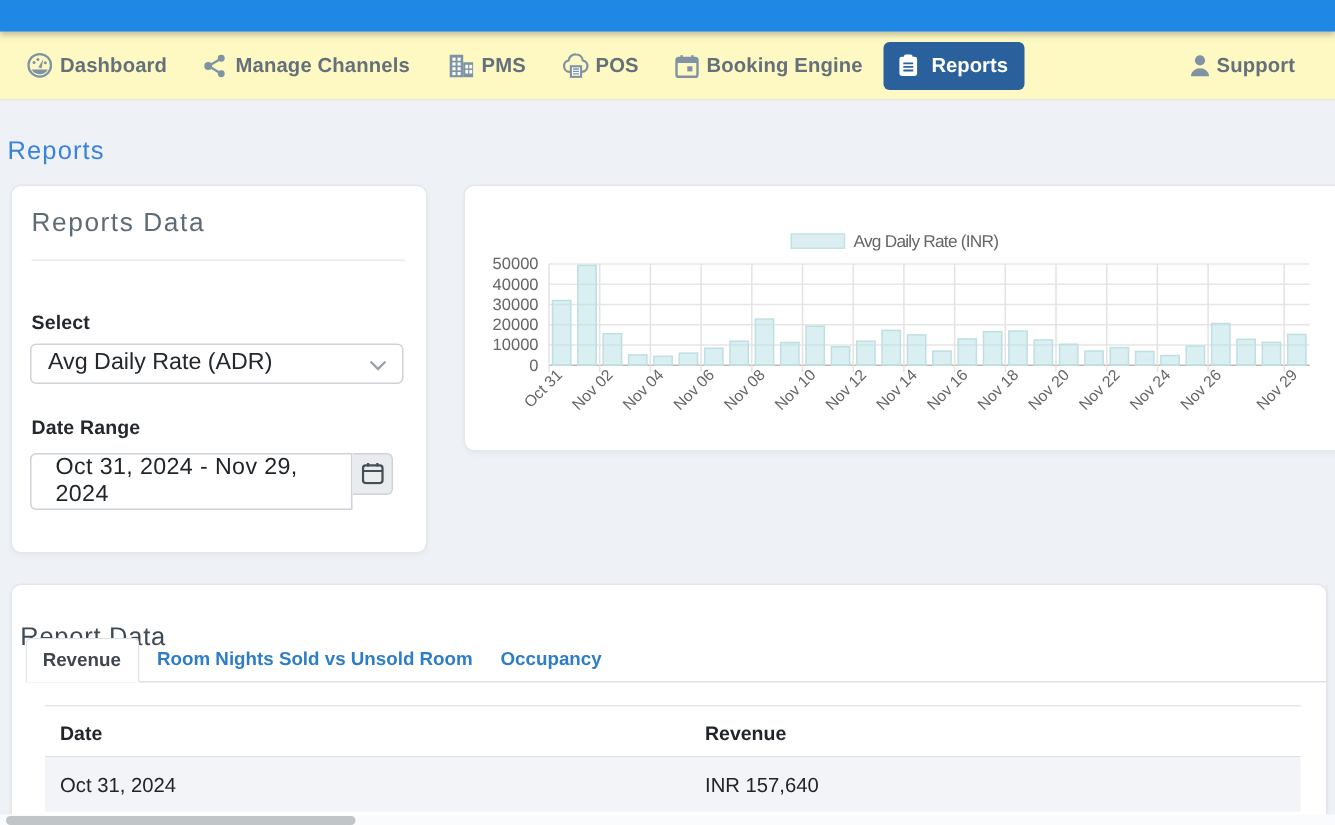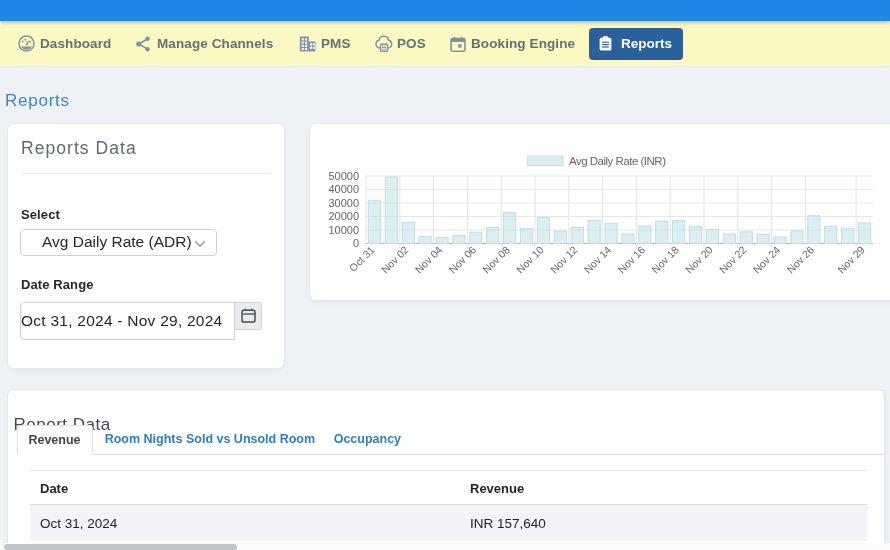--- a/index.html
+++ b/index.html
@@ -9,24 +9,24 @@
 .nitem svg{display:block}
 .rbtn{position:absolute;left:588.5px;top:6.5px;width:94px;height:32px;background:#2a619c;border-radius:4px;display:flex;align-items:center;justify-content:center;color:#fff;font-size:13.5px;font-weight:700}
 h2.pg{position:absolute;left:5px;top:90.5px;font-size:17px;font-weight:400;letter-spacing:.75px;color:#3b82d8}
 .card{position:absolute;background:#fff;border-radius:6px;box-shadow:0 0 0 1px #e3e8ec,0 2px 5px rgba(0,0,0,.05)}
 .c1{left:8px;top:124px;width:276px;height:244px}
 .c2{left:310px;top:123.5px;width:590px;height:176.5px}
 .c3{left:8px;top:390px;width:876px;height:170px}
 .rdtitle{position:absolute;left:21px;top:138px;font-size:17.5px;letter-spacing:1.05px;color:#5d6b75}
 .divider{position:absolute;left:21px;top:173px;width:249px;height:1px;background:#e9ecef}
 .lbl{position:absolute;font-size:13px;font-weight:700;color:#23282d;letter-spacing:.1px}
-.selbox{position:absolute;left:20px;top:228.5px;width:197px;height:27.5px;border:1px solid #ced3d8;border-radius:4px;background:#fff;display:flex;align-items:center;padding-left:21px;font-size:15.5px;color:#23282d}
+.selbox{position:absolute;left:20px;top:228.5px;width:249px;height:27.5px;border:1px solid #ced3d8;border-radius:4px;background:#fff;display:flex;align-items:center;padding-left:11px;font-size:15.5px;color:#23282d}
 .chev{position:absolute;right:10px;top:10px}
 .dgrp{position:absolute;left:20px;top:301.5px;width:242px;height:28px;display:flex}
-.dinp{width:215px;height:38px;border:1px solid #ced3d8;border-radius:4px 0 0 4px;background:#fff;display:flex;align-items:center;padding-left:0;font-size:15.5px;color:#1f2428;letter-spacing:.25px}
+.dinp{width:215px;height:38px;border:1px solid #ced3d8;border-radius:4px 0 0 4px;background:#fff;display:flex;align-items:center;padding-left:16px;font-size:15.5px;color:#1f2428;letter-spacing:.25px}
 .daddon{width:27px;height:28px;border:1px solid #ced3d8;border-left:0;border-radius:0 4px 4px 0;background:#e9ecef;display:flex;align-items:center;justify-content:center}
 .rpdtitle{position:absolute;left:13.5px;top:415px;font-size:17px;letter-spacing:.5px;color:#3d4a54}
 .tabline{position:absolute;left:16.5px;top:454px;width:868px;height:1px;background:#dee2e6}
 .tab1{position:absolute;left:16.5px;top:425px;width:76px;height:30px;background:#fff;border:1px solid #dee2e6;border-bottom:1px solid #fff;border-radius:4px 4px 0 0;display:flex;align-items:center;justify-content:center;font-size:12.5px;font-weight:700;color:#3f474e;z-index:3}
 .tabb{position:absolute;top:424px;height:30px;display:flex;align-items:center;font-size:12.5px;font-weight:700;color:#2e7dc9}
 .rightedge{position:absolute;left:884px;top:390px;width:1px;height:160px;background:#e2e6ea}
 .th{position:absolute;font-size:13px;font-weight:700;color:#212529}
 .td{position:absolute;font-size:13.5px;color:#212529}
 .tabletop{position:absolute;left:30px;top:469.5px;width:837px;height:1px;background:#e3e7ea}
 .theadline{position:absolute;left:30px;top:504px;width:837px;height:1px;background:#dde1e5}
@@ -93,20 +93,26 @@
       </span>Booking Engine</div>
 <div class="rbtn"><span style="margin-right:9px;display:flex">
         <svg width="13" height="15" viewBox="0 0 13 15">
           <rect x="0.6" y="1.8" width="11.8" height="12.8" rx="1.6" fill="#fff"></rect>
           <rect x="3.7" y="0.3" width="5.6" height="3.2" rx="1.1" fill="#fff"></rect>
           <line x1="3.2" y1="6.2" x2="9.8" y2="6.2" stroke="#2a619c" stroke-width="1.2"></line>
           <line x1="3.2" y1="8.6" x2="9.8" y2="8.6" stroke="#2a619c" stroke-width="1.2"></line>
           <line x1="3.2" y1="11.0" x2="9.8" y2="11.0" stroke="#2a619c" stroke-width="1.2"></line>
         </svg>
       </span>Reports</div>
+<div class="nitem" style="left:793px"><span style="margin-right:4px;display:flex">
+        <svg width="14" height="15" viewBox="0 0 14 15">
+          <circle cx="7" cy="4.2" r="3.4" fill="#7e93a3"></circle>
+          <path d="M0.8 15 a6.2 5.5 0 0 1 12.4 0 Z" fill="#7e93a3"></path>
+        </svg>
+      </span>Support</div>
 </div>
 <h2 class="pg">Reports</h2>
 <div class="card c1"></div>
 <div class="rdtitle">Reports Data</div>
 <div class="divider"></div>
 <div class="lbl" style="left:21px;top:206.5px">Select</div>
 <div class="selbox">Avg Daily Rate (ADR)
  <svg class="chev" width="12" height="8" viewBox="0 0 12 8">
       <path d="M1.5 1.5 L6 6 L10.5 1.5" stroke="#98a2ab" stroke-width="1.6" fill="none" stroke-linecap="round"></path>
     </svg>

